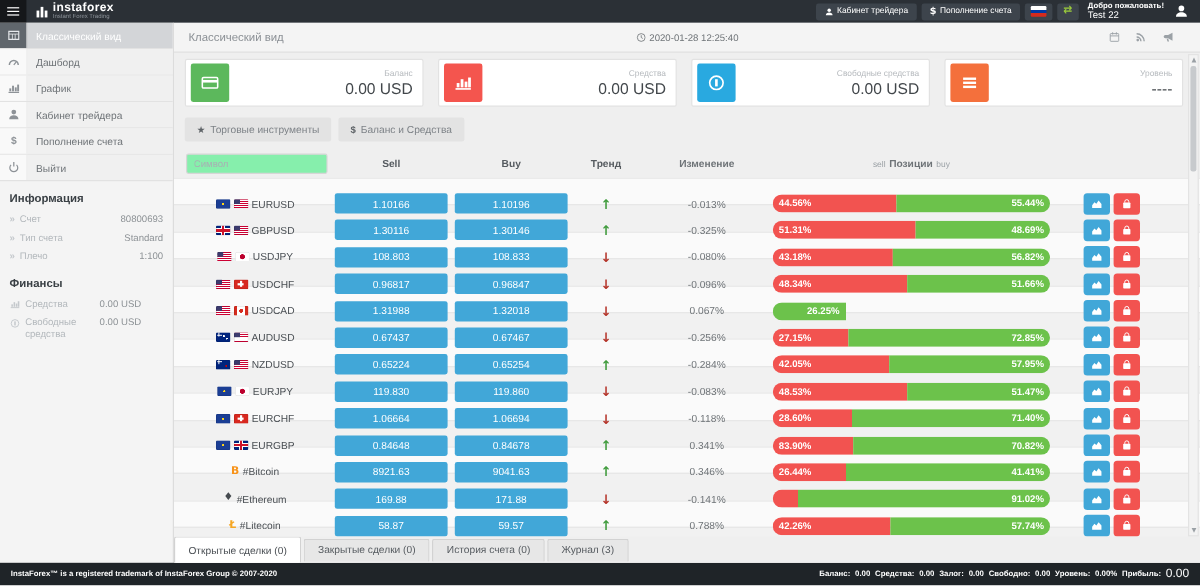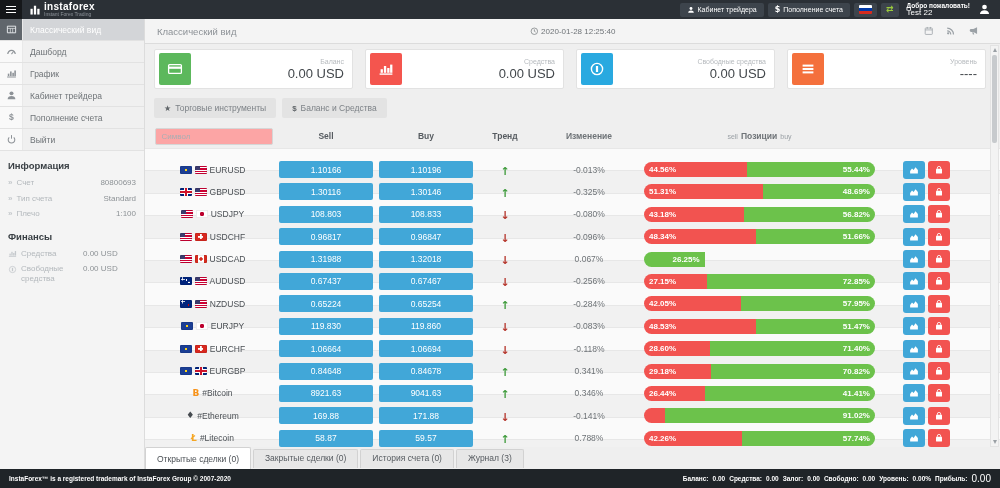--- a/index.html
+++ b/index.html
@@ -72,21 +72,21 @@
   .card-value { font-size:13px; color:#42474b; line-height:15px; }
 
   .toolbar { display:flex; gap:6px; margin:9px 12px 0 9px; }
   .tool-btn { background:#e3e3e3; border:none; border-radius:2px; color:#7d8287; font-size:8.5px; padding:5px 10px; display:flex; align-items:center; gap:4px; font-family:inherit; cursor:pointer; }
   .tool-btn .pre { color:#5f6468; font-size:8px; font-weight:bold; }
 
   
   .table { margin-top:6px; }
   .trow { display:grid; grid-template-columns:127px 100px 100px 58px 110px 1fr 84px; align-items:center; padding-left:4px; padding-right:13px; }
   .thead { height:24px; }
-  .symbol-search { width:118px; height:17px; border:1px solid #d6d6d6; border-radius:2px; background:#fca5a5; font-size:8px; padding:0 6px; color:#444; font-family:inherit; margin-left:2px; }
+  .symbol-search { width:118px; height:17px; border:1px solid #d6d6d6; border-radius:2px; background:#86efac; font-size:8px; padding:0 6px; color:#444; font-family:inherit; margin-left:2px; }
   .symbol-search::placeholder { color:#a9aeb3; }
   .th { font-size:8.5px; font-weight:bold; color:#565b60; text-align:center; }
   .pos-head { display:flex; align-items:baseline; justify-content:center; gap:3px; padding-right:28px; }
   .pos-small { font-size:7px; color:#9aa0a5; font-weight:normal; }
   .pos-mid { font-size:8.5px; color:#6e7377; font-weight:bold; }
 
   .row { height:22.4px; border-top:1px solid #e7e7e7; }
   .row:nth-child(odd) { background:#fafafa; }
   .row:nth-child(even) { background:#f1f1f1; }
   .c-symbol { display:flex; align-items:center; justify-content:center; gap:3px; }
@@ -101,21 +101,21 @@
   .f-au { background:linear-gradient(#fff,#fff) 1px 1.5px/4px .8px no-repeat,linear-gradient(#fff,#fff) 2.6px 0/.8px 3.5px no-repeat,radial-gradient(circle at 75% 65%,#fff 0 .6px,transparent .9px),radial-gradient(circle at 55% 38%,#fff 0 .6px,transparent .9px),#00247d; }
   .f-nz { background:linear-gradient(#fff,#fff) 1px 1.5px/4px .8px no-repeat,linear-gradient(#fff,#fff) 2.6px 0/.8px 3.5px no-repeat,radial-gradient(circle at 72% 62%,#c00 0 .7px,transparent 1px),#00247d; }
   .crypto { font-size:9px; font-weight:bold; font-family:"DejaVu Sans",sans-serif; line-height:9px; }
   .c-btc { color:#f7931a; } .c-eth { color:#454a4f; } .c-ltc { color:#f5a623; } .c-generic { color:#9aa0a5; }
 
   .price-btn { width:94px; height:17px; background:var(--blue,#41a7d8); border:none; border-radius:2px; color:#fff; font-size:8.5px; font-family:inherit; cursor:pointer; display:block; margin:12px auto; padding:0; }
   .c-trend { text-align:center; }
   .trend { font-size:11px; font-weight:bold; font-family:"DejaVu Sans",sans-serif; line-height:11px; }
   .trend.up { color:var(--up,#3f9b3c); } .trend.down { color:var(--down,#b5362c); }
   .c-change { font-size:8.5px; color:#6e7377; text-align:center; }
-  .c-pos { padding-right:28px; }
+  .c-pos { padding-right:28px;align-items:flex-end; }
   .bar { display:flex; height:15px; border-radius:8px; overflow:hidden; }
   .bar-sell { background:var(--sell,#f25350); display:flex; align-items:center; overflow:hidden; }
   .bar-sell span { color:#fff; font-size:8px; font-weight:bold; padding-left:5px; white-space:nowrap; }
   .bar-buy { background:var(--buy,#6cc24b); display:flex; align-items:center; justify-content:flex-end; overflow:hidden; }
   .bar-buy span { color:#fff; font-size:8px; font-weight:bold; padding-right:5px; white-space:nowrap; }
   .c-actions { display:flex; gap:3px; }
   .act-btn { width:22px; height:18px; border:none; border-radius:3px; color:#fff; display:flex; align-items:center; justify-content:center; cursor:pointer; padding:0; }
   .act-btn.blue { background:var(--blue,#41a7d8); }
   .act-btn.red { background:var(--sell,#f25350); }
   .act-btn svg { width:10px; height:10px; }
@@ -837,21 +837,21 @@
                   <button class="price-btn">0.84648</button>
                 </div>
                 <div class="c-buy">
                   <button class="price-btn">0.84678</button>
                 </div>
                 <div class="c-trend"><span class="trend up">↑</span></div>
                 <div class="c-change">0.341%</div>
                 <div class="c-pos">
                   <div class="bar">
                     <div class="bar-sell" style="width:29.18%">
-                      <span>29.18%</span>
+                      <span>83.90%</span>
                     </div>
                     <div class="bar-buy" style="width:70.82%">
                       <span>70.82%</span>
                     </div>
                   </div>
                 </div>
                 <div class="c-actions">
                   <button class="act-btn blue">
                     <span class="" style="display:flex">
                       <svg viewBox="0 0 16 16" fill="currentColor">

